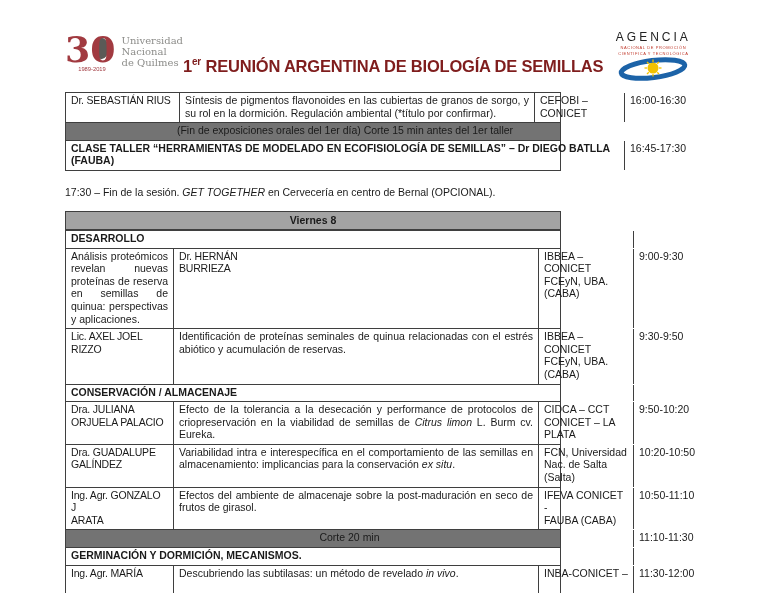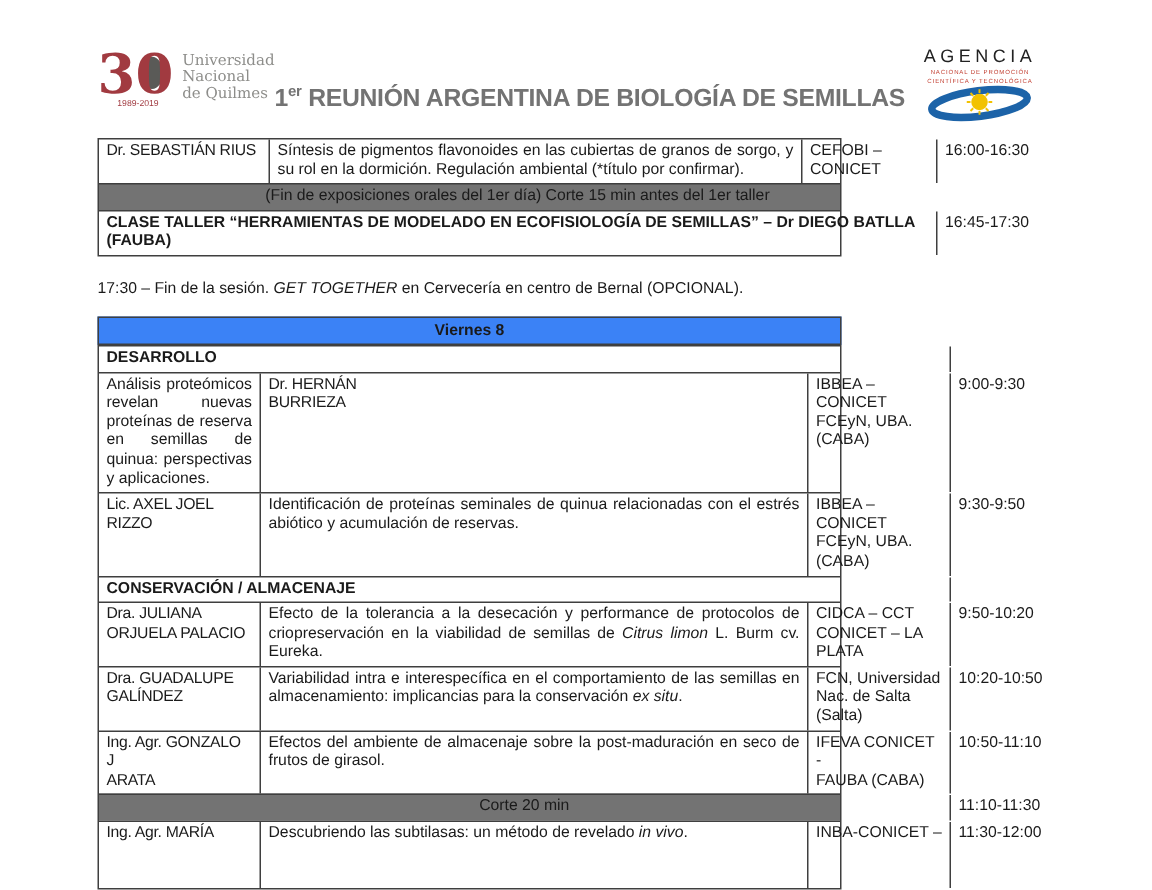--- a/index.html
+++ b/index.html
@@ -3,21 +3,21 @@
 <meta charset="utf-8">
 <style>
   html,body{margin:0;padding:0;background:#fff;}
   body{width:768px;height:593px;font-family:"Liberation Sans",sans-serif;color:#1a1a1a;overflow:hidden;}
   .page{position:relative;width:624px;height:593px;box-sizing:border-box;padding:24px 63px 0 65px;}
 
   
   .hdr{display:flex;align-items:flex-start;height:58px;margin-bottom:10px;}
   .unq{display:flex;align-items:flex-start;width:118px;flex:none;}
   .unq-text{font-family:"DejaVu Serif",serif;color:#8d8d8a;font-size:10px;line-height:1.08;margin-top:12px;margin-left:2px;}
-  .title{flex:1;text-align:center;font-weight:bold;font-size:16.5px;letter-spacing:-0.2px;color:#737373;margin-top:32px;white-space:nowrap;}
+  .title{flex:1;text-align:center;font-weight:bold;font-size:16.5px;letter-spacing:-0.2px;color:#7f1d1d;margin-top:32px;white-space:nowrap;}
   .title sup{font-size:10px;}
   .agencia{width:100px;flex:none;text-align:center;margin-top:6px;}
   .ag-title{font-size:12px;letter-spacing:3px;color:#222;font-weight:500;}
   .ag-sub{font-size:4px;color:#c0392b;letter-spacing:0.6px;line-height:1.4;margin-top:1px;}
 
   
   .tbl{border:1px solid #3f3f3f;font-size:10.5px;line-height:1.2;}
   .trow{display:grid;border-top:1px solid #3f3f3f;}
   .trow:first-child{border-top:none;}
   .tcell{border-left:1px solid #3f3f3f;padding:1px 5px 3px 5px;box-sizing:border-box;}
@@ -25,21 +25,21 @@
   .tcell.name{letter-spacing:-0.2px;}
   .tcell.desc{text-align:justify;}
   .tcell.time{white-space:nowrap;}
   .span3{grid-column:1/4;}
   .spanall{grid-column:1/-1;}
   .bold{font-weight:bold;}
   .center{text-align:center;}
   .trow.note_full,.trow.note_time{background:#737373;}
 
   .para{font-size:10.5px;margin:15px 0 0 0;}
-  .banner{margin-top:13px;border:1px solid #3f3f3f;background:#3b82f6;text-align:center;font-weight:bold;font-size:10.5px;padding:2px 0 3px 0;}
+  .banner{margin-top:13px;border:1px solid #3f3f3f;background:#a3a3a3;text-align:center;font-weight:bold;font-size:10.5px;padding:2px 0 3px 0;}
   .accred{font-size:10.5px;margin:16px 0 11px 0;}
 </style>
 </head>
 <body>
 
 <div class="page">
 
   <div class="hdr">
     <div class="unq">
       <svg width="66" height="54" viewBox="0 0 66 54">
@@ -169,20 +169,24 @@
         <div class="tcell inst">
           <div>IFEVA CONICET -</div>
           <div>FAUBA (CABA)</div>
         </div>
         <div class="tcell time">10:50-11:10</div>
       </div>
       <div class="trow note_time" style="grid-template-columns: 107px 365px 95px 1fr;">
         <div class="tcell span3 center">Corte 20 min</div>
         <div class="tcell time">11:10-11:30</div>
       </div>
+      <div class="trow section" style="grid-template-columns: 107px 365px 95px 1fr;">
+        <div class="tcell span3 bold">GERMINACIÓN Y DORMICIÓN, MECANISMOS.</div>
+        <div class="tcell time"></div>
+      </div>
       <div class="trow session" style="grid-template-columns: 107px 365px 95px 1fr; min-height: 44px;">
         <div class="tcell name">
           <div>Ing. Agr. MARÍA</div>
         </div>
         <div class="tcell desc"><span>Descubriendo las subtilasas: un método de revelado </span><span style="font-style: italic;">in vivo</span><span>.</span></div>
         <div class="tcell inst">
           <div>INBA-CONICET –</div>
         </div>
         <div class="tcell time">11:30-12:00</div>
       </div>

